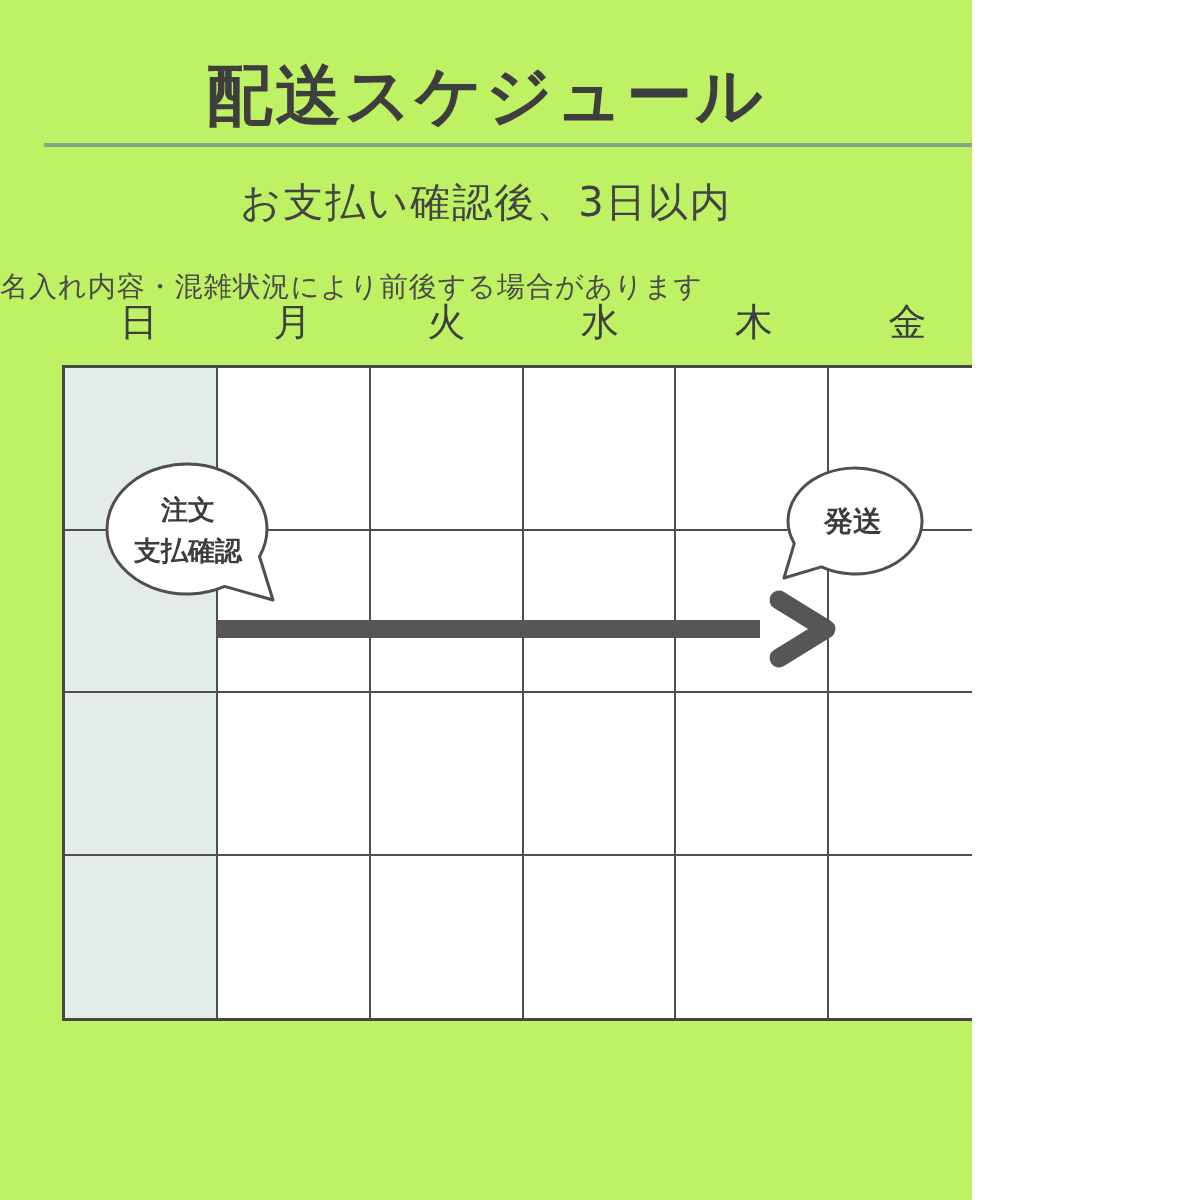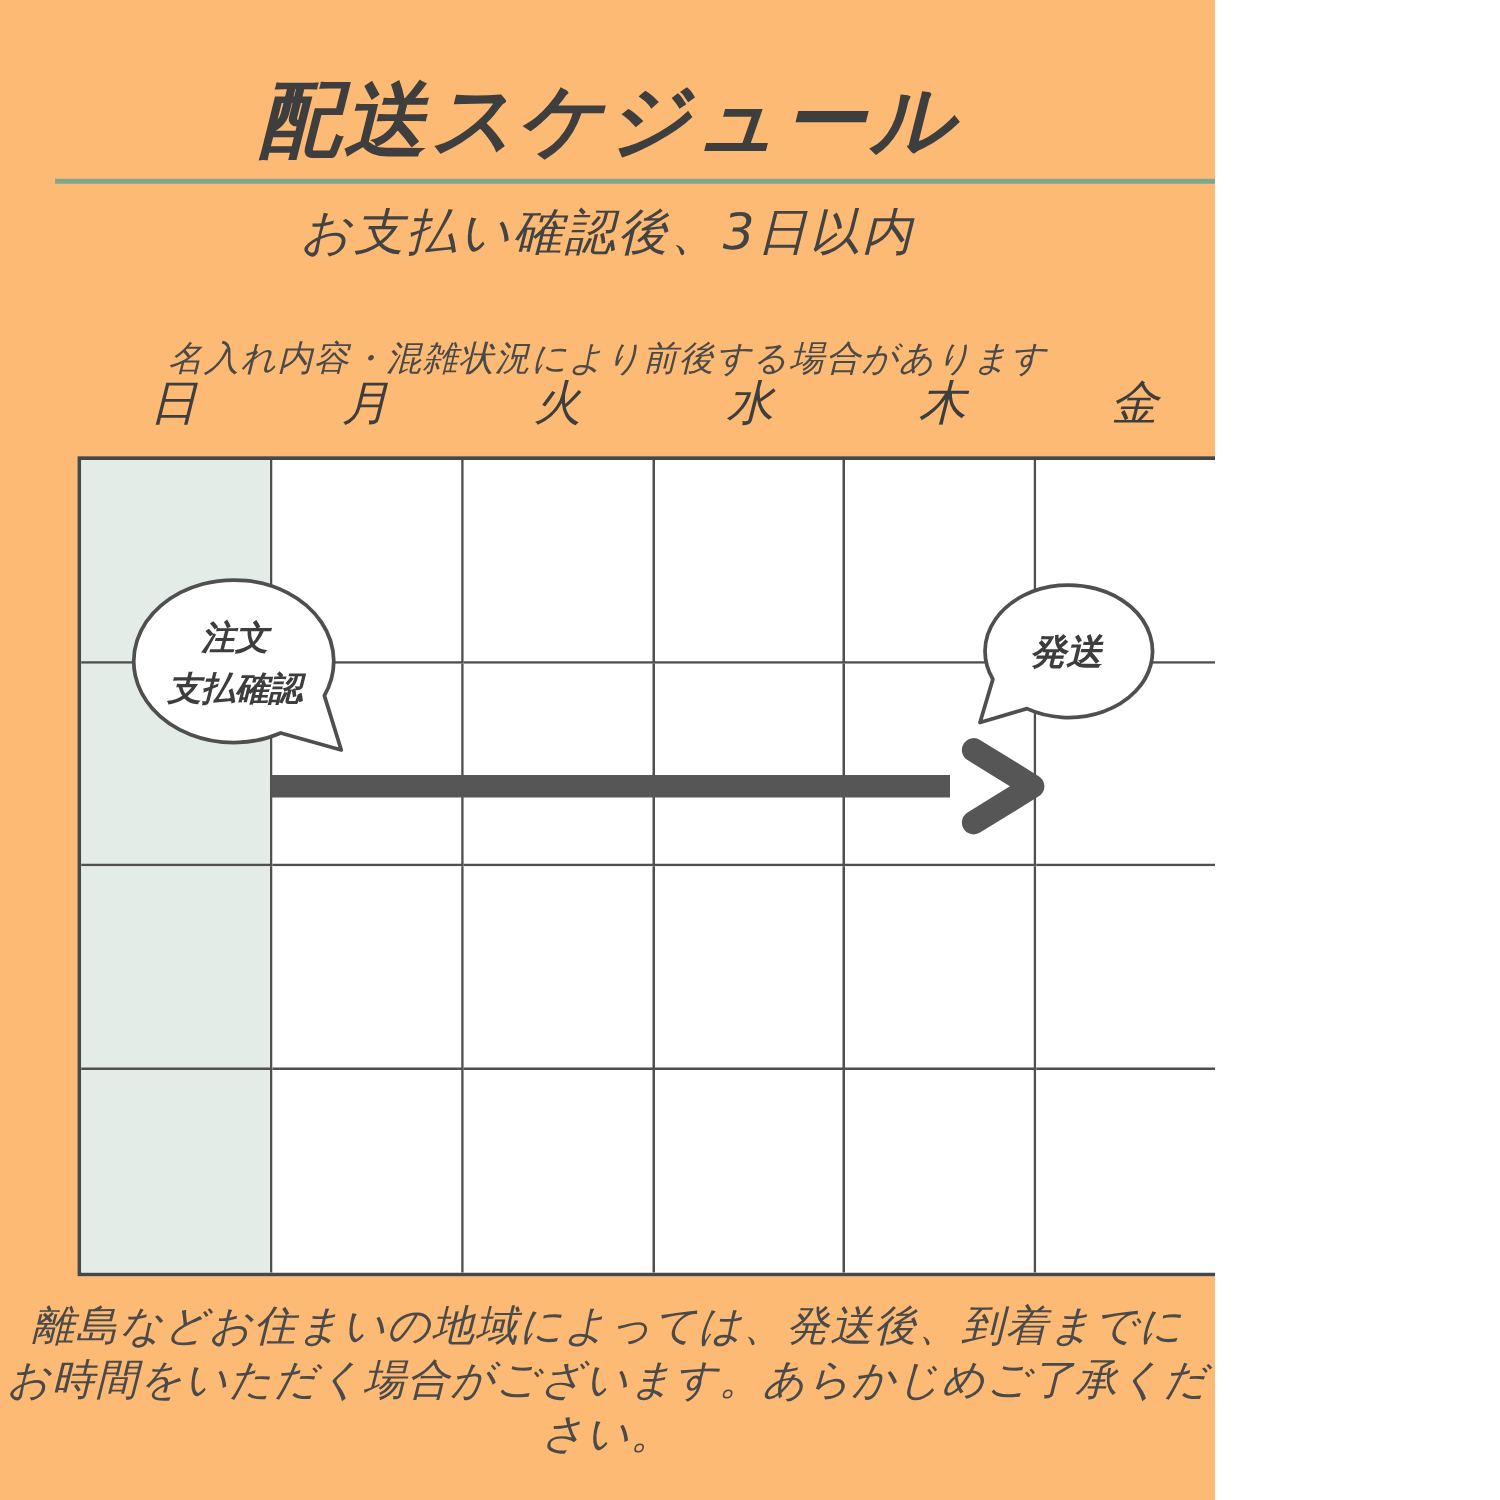--- a/index.html
+++ b/index.html
@@ -6,41 +6,41 @@
     --accent-green:#7ea78c;
     --cell-green:#e3ece6;
     --grid-gray:#4f4f4f;
     --arrow-gray:#565656;
     --text-dark:#3e3e3e;
     --text-body:#4a4a4a;
   }
   *{margin:0;padding:0;box-sizing:border-box;}
   html,body{background:#fff;}
   body{font-family:"DejaVu Sans","Liberation Sans",sans-serif;}
-  .page{position:relative;width:972px;height:1200px;background:#fdba74;overflow:hidden;font-style:italic;}
+  .page{position:relative;width:972px;height:1200px;background:#bef264;overflow:hidden;}
 
   .title{
     position:absolute;top:58px;left:0;width:100%;
     text-align:center;font-size:66px;font-weight:800;letter-spacing:3px;
     color:var(--text-dark);line-height:76px;
   }
   .divider{
     position:absolute;top:143px;left:44px;width:1112px;height:4px;
     background:var(--accent-green);
   }
   .subtitle1{
-    position:absolute;top:162px;left:0;width:100%;text-align:center;
+    position:absolute;top:178px;left:0;width:100%;text-align:center;
     font-size:40px;font-weight:500;color:#434343;line-height:48px;letter-spacing:2px;
   }
   .subtitle2{
     position:absolute;top:213px;left:0;width:100%;text-align:center;
     font-size:40px;font-weight:500;color:#434343;line-height:48px;letter-spacing:2px;
   }
   .note{
-    position:absolute;top:272px;left:0;width:100%;text-align:center;
+    position:absolute;top:272px;left:0;width:100%;
     font-size:28px;font-weight:400;color:var(--text-body);line-height:30px;letter-spacing:1px;
   }
   .weekday-row{
     position:absolute;top:298px;left:62px;width:1076px;height:48px;
     display:flex;
   }
   .weekday{
     flex:1;text-align:center;font-size:38px;font-weight:500;
     color:var(--text-dark);line-height:48px;
   }
@@ -131,18 +131,14 @@
     <path class="arrow-head" d="M779 600 L826 629 L779 658"></path>
 
     <path class="bubble" d="M 259.5 556.5 A 80 65 0 1 0 224.6 586.4 L 273 600 Z"></path>
     <text class="bubble-text bt-order" x="188" y="519">注文</text>
     <text class="bubble-text bt-order" x="188" y="560">支払確認</text>
 
     <path class="bubble" d="M 821.5 566.9 A 67 53 0 1 0 794.3 543.4 L 784 578 Z"></path>
     <text class="bubble-text bt-ship" x="853" y="531">発送</text>
   </svg>
 
-  <div class="footer">
-    <div>離島などお住まいの地域によっては、発送後、到着までに</div>
-    <div>お時間をいただく場合がございます。あらかじめご了承ください。</div>
-  </div>
 
 </div>
 
 </body></html>

